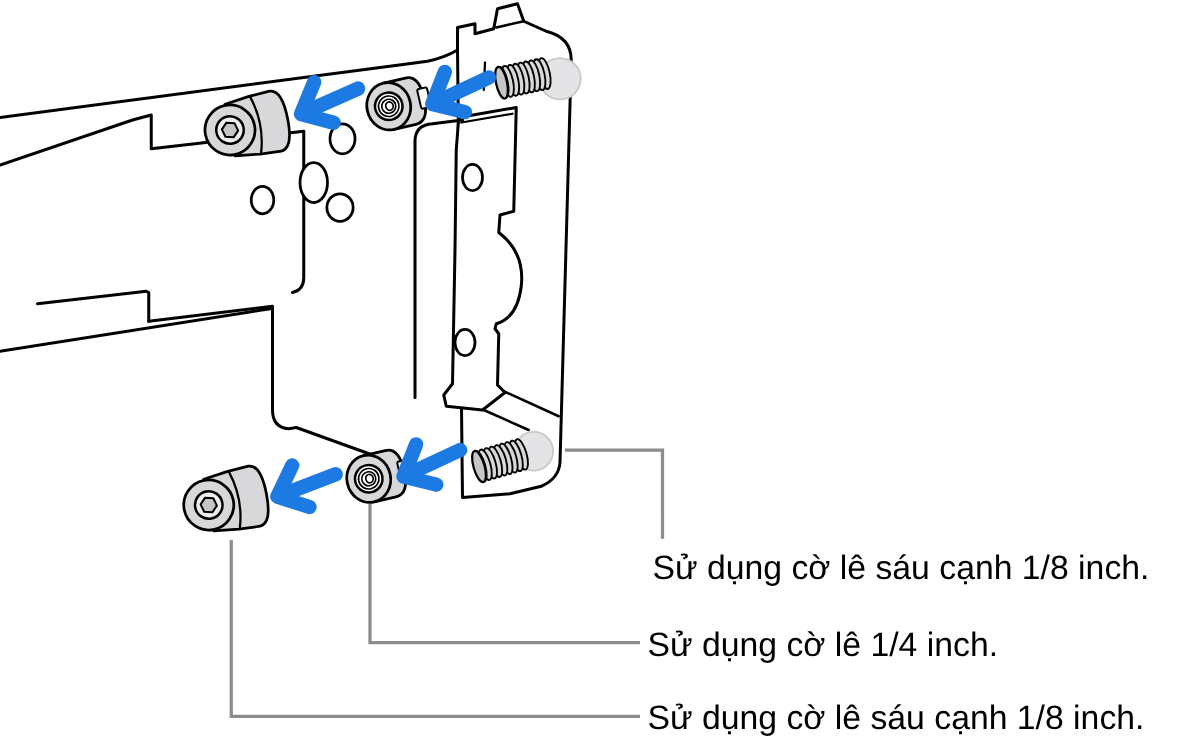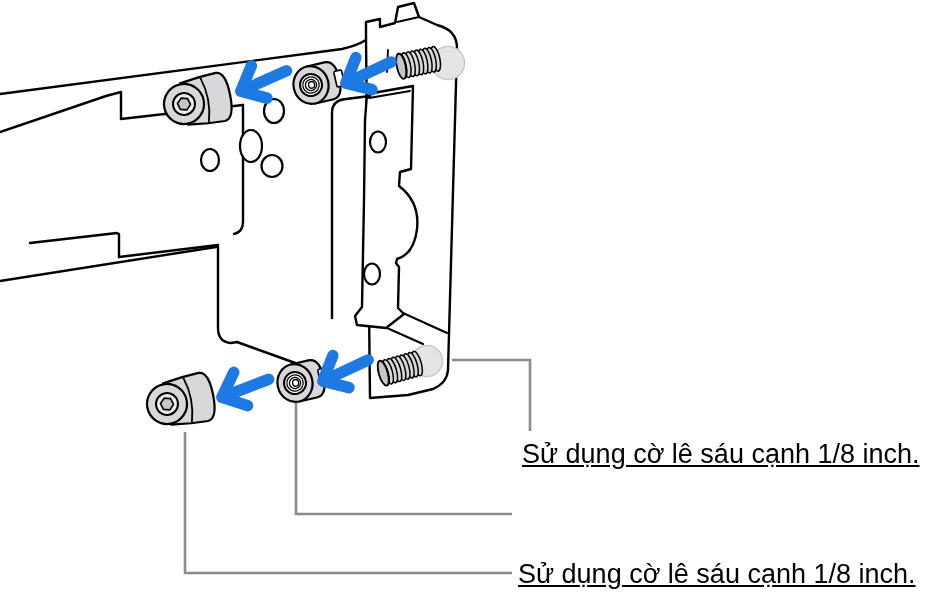--- a/index.html
+++ b/index.html
@@ -36,21 +36,20 @@
   .threadCap{fill:var(--metal-dark);stroke:var(--outline);stroke-width:1.8;}
   .flange{fill:var(--flange-fill);stroke:var(--flange-edge);stroke-width:1.5;}
   .arrow{stroke:var(--arrow-blue);stroke-width:11.5;fill:none;stroke-linecap:round;stroke-linejoin:round;}
   .callout{fill:none;stroke:var(--callout-gray);stroke-width:2.6;}
   .label{
     position:absolute;
     color:var(--label-text);
     font-size:27px;
     line-height:1.1;
     white-space:nowrap;
-    text-decoration:underline;
   }
   .l1{left:522px;top:440px;}
   .l2{left:518px;top:502px;}
   .l3{left:518px;top:560px;}
 </style>
 </head>
 <body>
 
 <div class="stage">
   <svg viewBox="0 0 942 593" width="942" height="593" role="img" aria-label="Rack-mount rail assembly showing screws, barrel nuts and bracket">
@@ -138,14 +137,15 @@
     <use href="#socketScrew" transform="translate(167,404) rotate(-11)"></use>
     <use href="#barrelNut" transform="translate(295,383) rotate(-13)"></use>
 
     <use href="#arrowLeft" class="arrow" transform="translate(239,92)  rotate(-24)"></use>
     <use href="#arrowLeft" class="arrow" transform="translate(344,84)  rotate(-25)"></use>
     <use href="#arrowLeft" class="arrow" transform="translate(220,398) rotate(-21)"></use>
     <use href="#arrowLeft" class="arrow" transform="translate(321,382) rotate(-25)"></use>
   </svg>
 
   <div class="label l1">Sử dụng cờ lê sáu cạnh 1/8 inch.</div>
+  <div class="label l2">Sử dụng cờ lê 1/4 inch.</div>
   <div class="label l3">Sử dụng cờ lê sáu cạnh 1/8 inch.</div>
 </div>
 
 </body></html>

